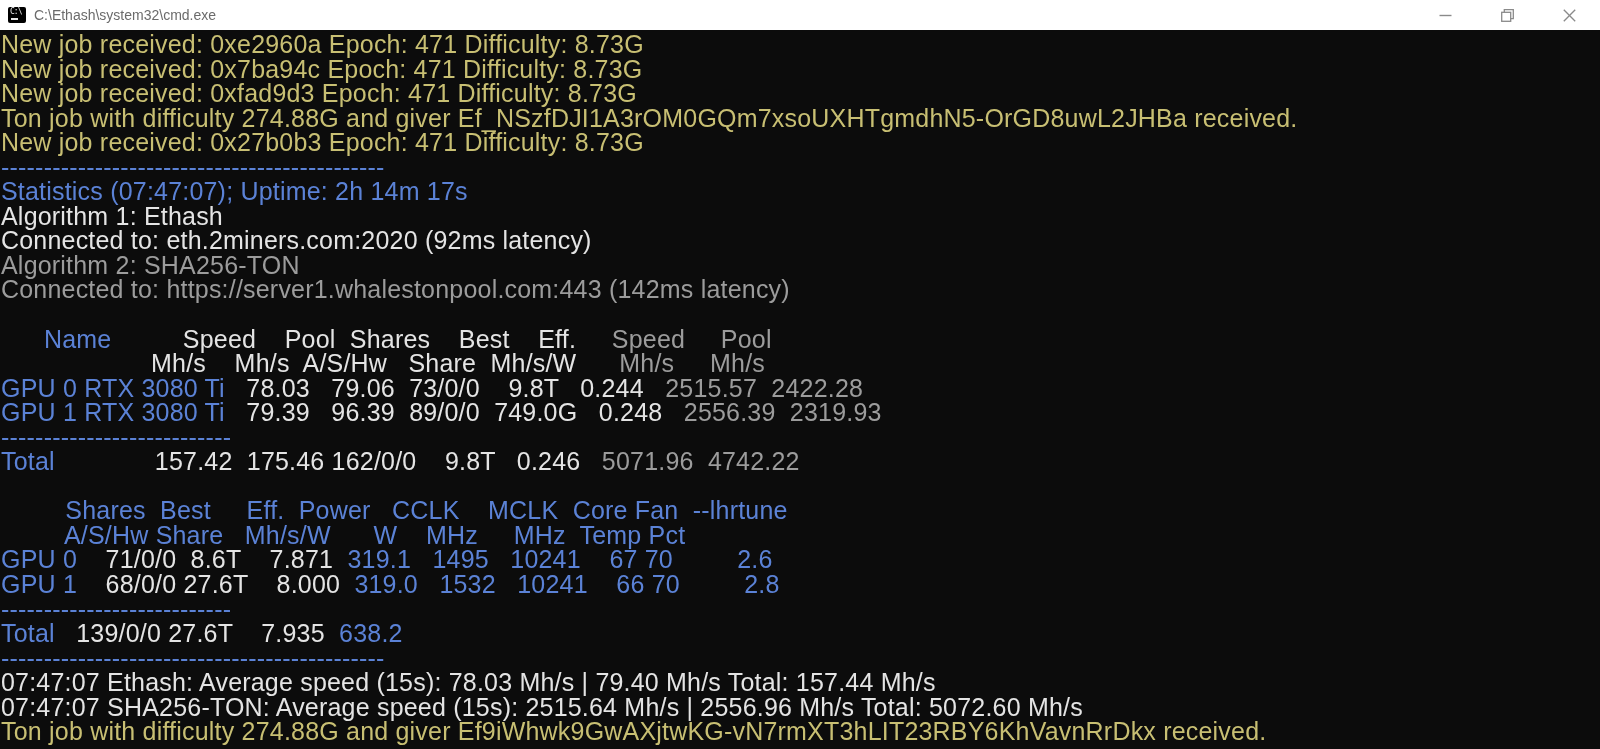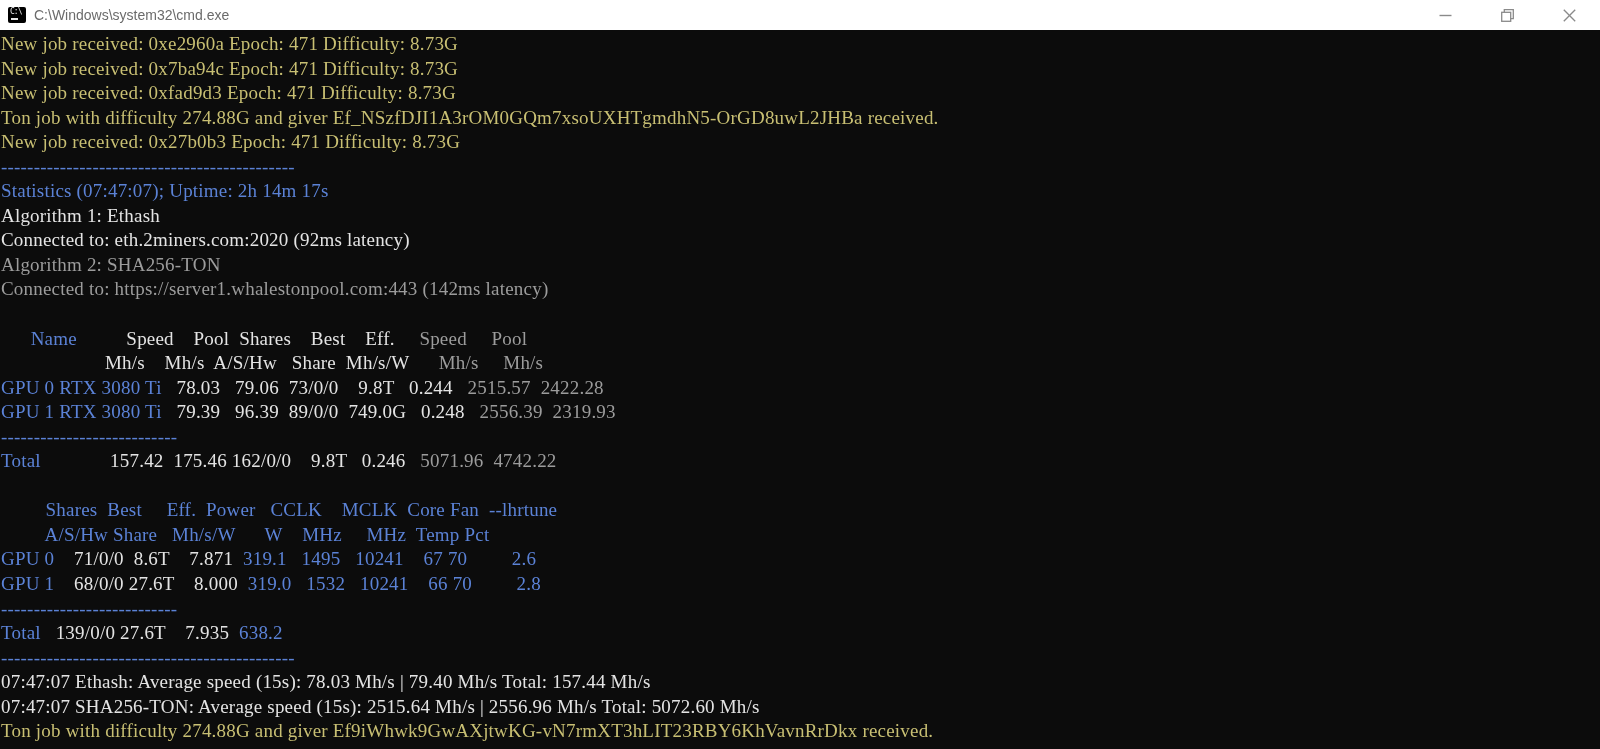--- a/index.html
+++ b/index.html
@@ -34,36 +34,36 @@
   .caption-buttons { margin-left:auto; display:flex; height:30px; }
   .caption-btn {
     width:62px; height:30px; display:flex;
     align-items:center; justify-content:center;
     background:transparent; border:none; padding:0; cursor:default;
   }
   .console {
     position:absolute; top:30px; left:0; right:0; bottom:0;
     overflow:hidden;
     background:#0c0c0c;
-    font-family:Liberation Serif, serif;
-    font-size:19px; line-height:24.55px; letter-spacing:0.2px;
+    font-family:Liberation Sans, sans-serif;
+    font-size:25px; line-height:24.55px; letter-spacing:0.2px;
     white-space:pre;
     padding:2px 0 8px 1px;
   }
   .console .line { height:24.55px; }
 </style>
 </head>
 <body>
 
 <div class="titlebar">
   <div class="cmd-icon">
     <span class="glyph">C:\</span>
     <span class="cursorbar"></span>
   </div>
-  <span class="title-text">C:\Windows\system32\cmd.exe</span>
+  <span class="title-text">C:\Ethash\system32\cmd.exe</span>
   <div class="caption-buttons">
     <button class="caption-btn">
       <svg width="13" height="13" viewBox="0 0 13 13">
         <line x1="0.5" y1="6.5" x2="12.5" y2="6.5" stroke="#8a8a8a" stroke-width="1.4"></line>
       </svg>
     </button>
     <button class="caption-btn">
       <svg width="13" height="13" viewBox="0 0 13 13">
         <rect x="0.7" y="3.3" width="9" height="9" fill="none" stroke="#8a8a8a" stroke-width="1.3"></rect>
         <path d="M3.3 3.3 V0.7 H12.3 V9.7 H9.7" fill="none" stroke="#8a8a8a" stroke-width="1.3"></path>

